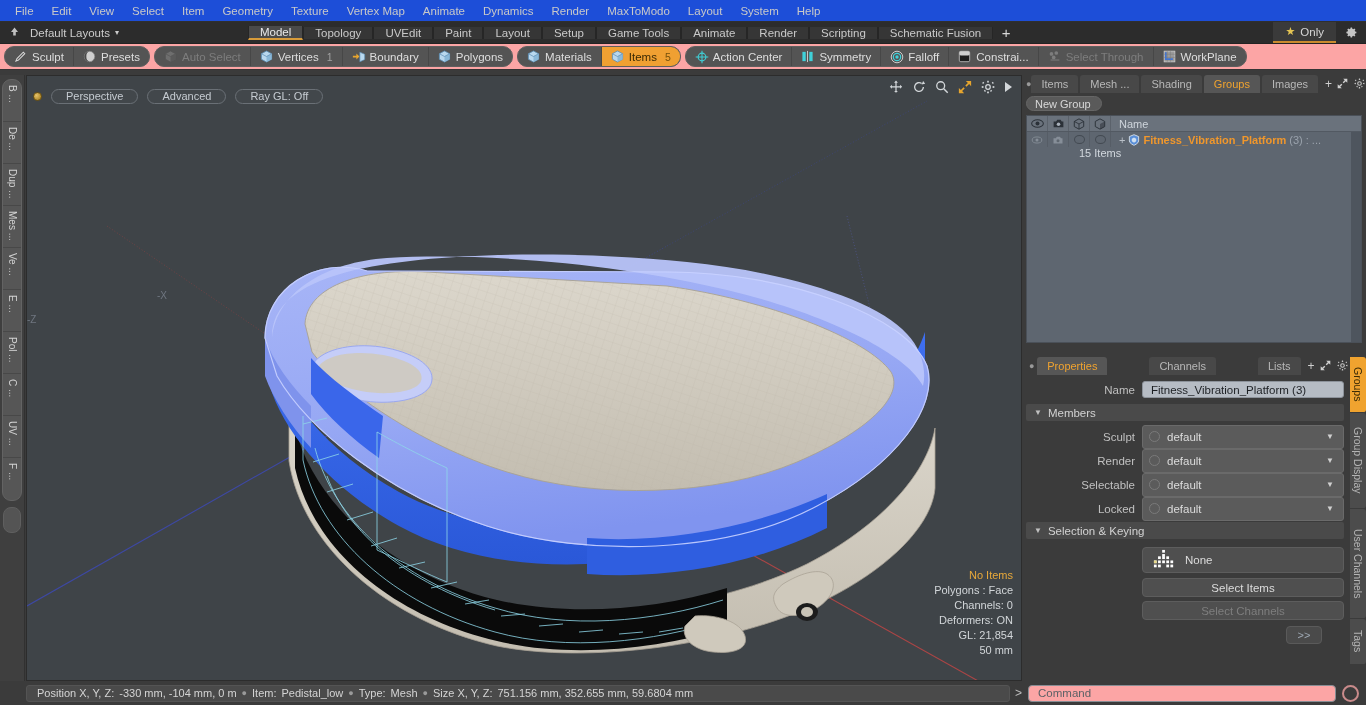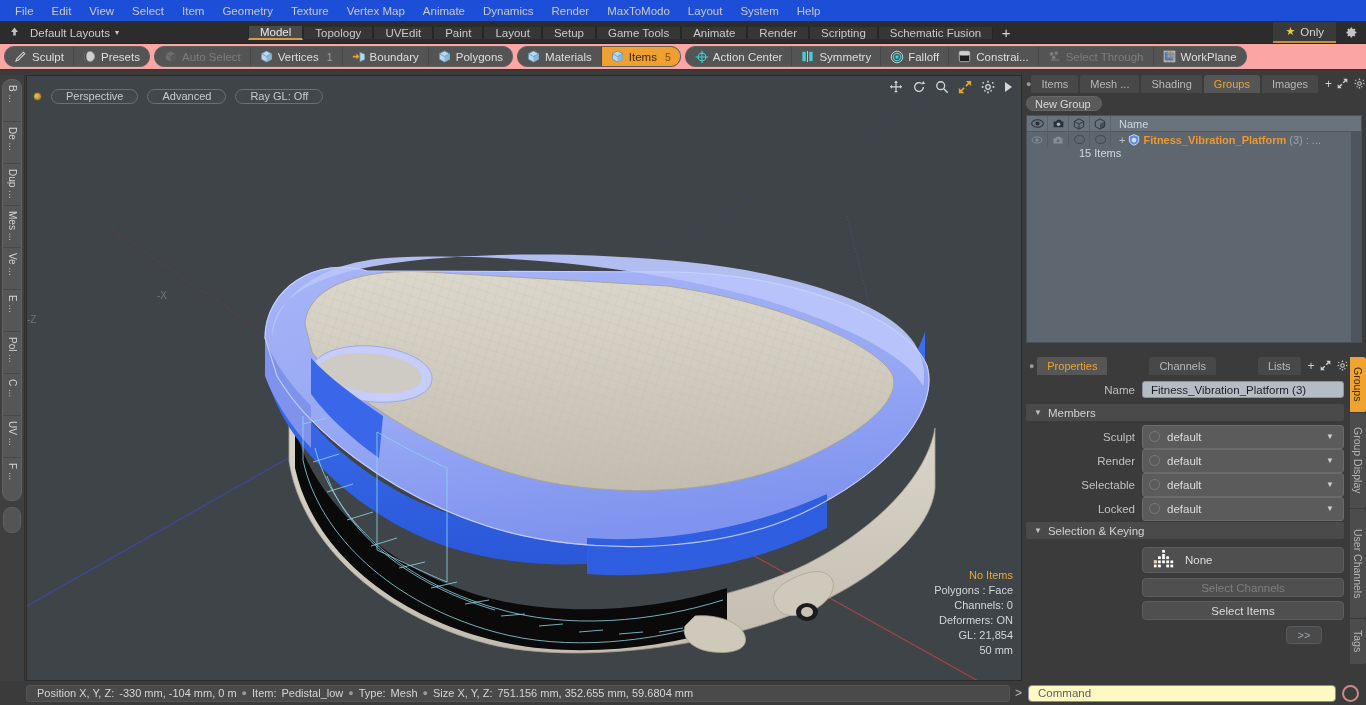--- a/index.html
+++ b/index.html
@@ -293,21 +293,21 @@
     border:1px solid #545454; border-radius:3px;
     display:flex; align-items:center; padding-left:10px;
     color:#d4d4d4; font-size:11px; gap:5px; white-space:nowrap;
   }
   .sb-sep{ color:#9a9a9a; font-size:9px; }
   .cmdwrap{
     margin-left:5px; display:flex; align-items:center; gap:6px; flex:1;
   }
   .cmd-gt{ color:#bdbdbd; font-size:12px; }
   .cmd-input{
-    flex:1; height:17px; background:#fef9c3; border:1px solid #878d94;
+    flex:1; height:17px; background:#fca5a5; border:1px solid #878d94;
     border-radius:4px; display:flex; align-items:center; padding-left:9px;
     color:#5c6166; font-size:11.5px;
   }
   .cmd-o{
     width:17px;height:17px;border-radius:50%;border:2px solid #c98b8b;
     margin-right:7px; flex:none;
   }
 </style>
 </head>
 <body>
@@ -907,25 +907,25 @@
                     <rect x="19" y="17" width="3" height="3"></rect>
                 </g>
                 <rect x="1" y="12.5" width="3" height="3" fill="#e8d98a"></rect>
               </svg>
             </span>
             <span>None</span>
           </div>
         </div>
         <div style="display:flex;">
           <div class="pp-label"></div>
-          <div class="pp-btn dim">Select Channels</div>
+          <div class="pp-btn">Select Items</div>
         </div>
         <div style="display:flex;">
           <div class="pp-label"></div>
-          <div class="pp-btn">Select Items</div>
+          <div class="pp-btn dim">Select Channels</div>
         </div>
         <div class="pp-ff">
           <div class="pp-ffbtn">&gt;&gt;</div>
         </div>
       </div>
     </div>
 
     <div class="rvtabs" id="right-vtabs">
         <div class="rvtab active" style="height: 56px;">Groups</div>
         <div class="rvtab" style="height: 96px;">Group Display</div>

